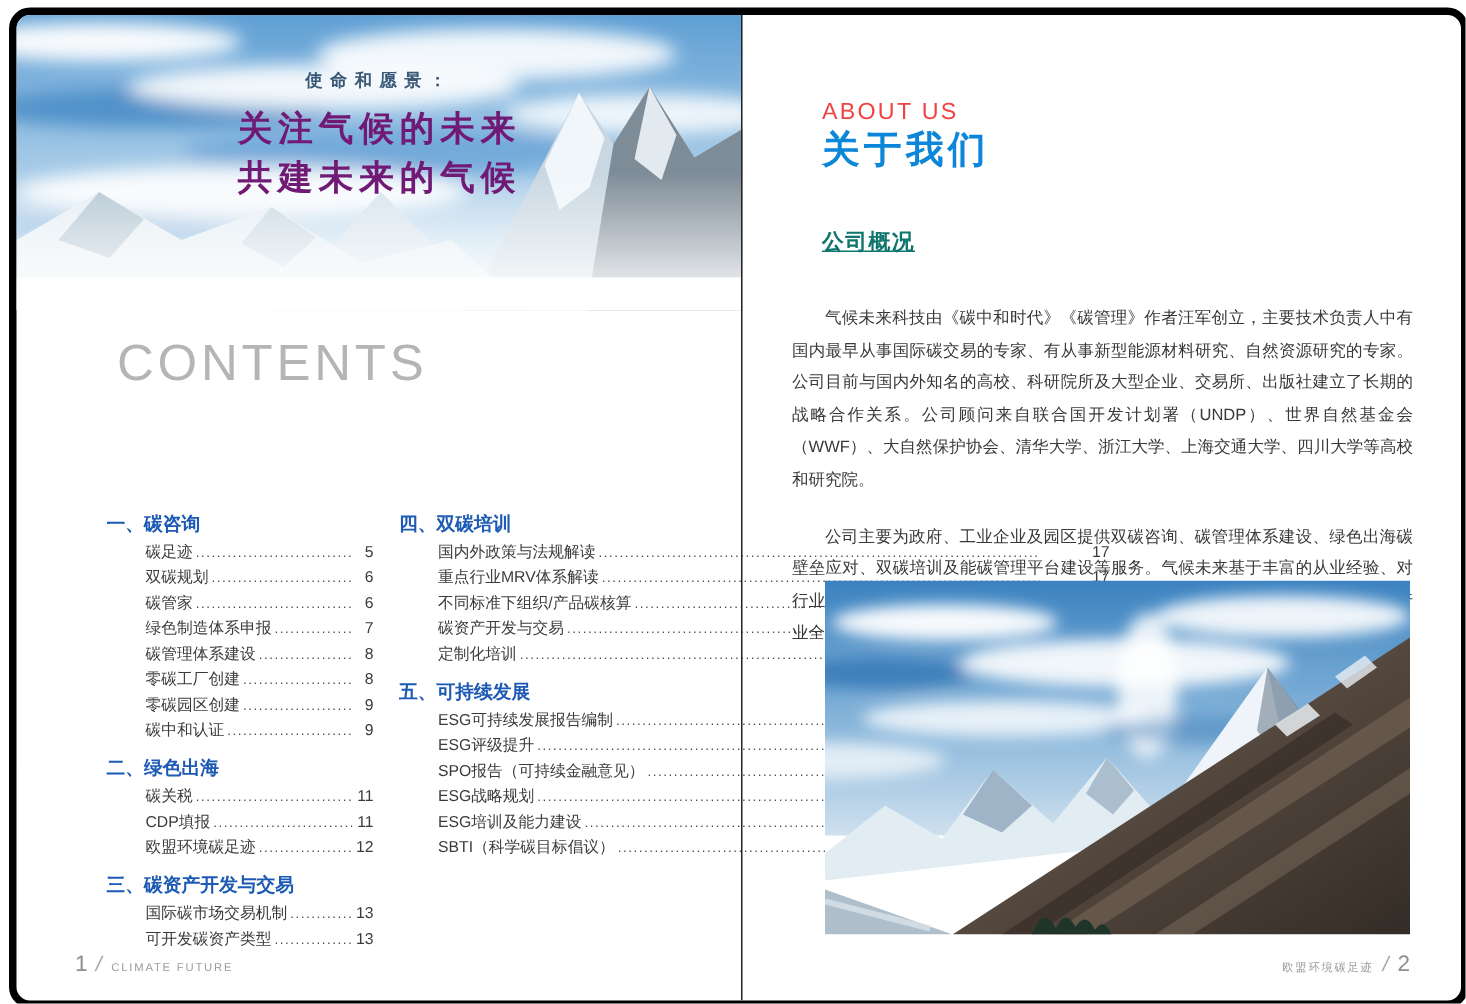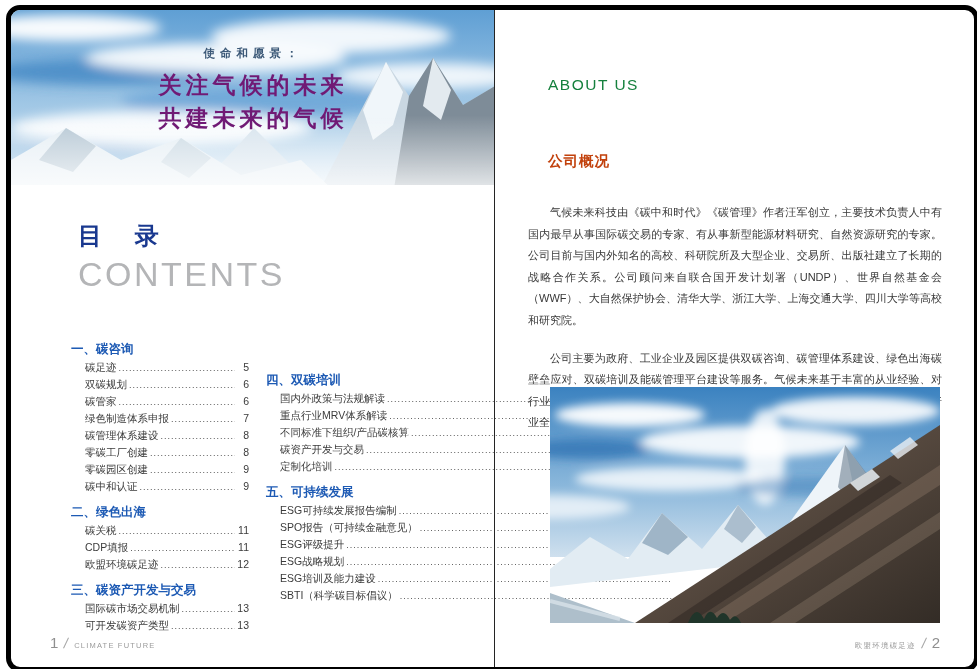--- a/index.html
+++ b/index.html
@@ -19,45 +19,45 @@
   .hero{position:absolute;left:0;top:0;width:484px;height:197px;}
   .hero svg{display:block;}
   .hero-text{position:absolute;top:36px;left:0;width:100%;text-align:center;}
   .hero-tagline{font-size:11.5px;font-weight:bold;letter-spacing:5px;color:#3b5877;margin-bottom:8px;}
   .hero-title{font-size:23px;font-weight:bold;letter-spacing:4px;color:#701a75;line-height:33px;}
 
   .toc-head{position:absolute;left:67px;top:210px;}
   .toc-zh{font-size:24px;font-weight:bold;color:#19388f;letter-spacing:13px;}
   .toc-en{font-size:34px;color:#b4b5b7;letter-spacing:2.5px;margin-top:3px;}
 
-  .toc-cols{position:absolute;left:60px;top:331px;width:400px;display:flex;align-items:center;}
+  .toc-cols{position:absolute;left:60px;top:331px;width:400px;display:flex;align-items:flex-start;}
   .toc-col{display:block;}
   .toc-col.c-left{width:178px;}
   .toc-divider{width:1px;background:#4d7fc4;margin-top:4px;}
   .toc-col.c-right{flex:1;padding-left:17px;}
   .toc-heading{font-size:12.5px;font-weight:bold;color:#1d5ab4;margin:7px 0 3px 0;}
   .toc-section:first-child .toc-heading{margin-top:0;}
   .toc-item{display:flex;align-items:baseline;height:17px;font-size:10.5px;color:#3b3b3b;padding-left:14px;}
-  .ti-label{white-space:nowrap;}
+  .ti-label{white-space:nowrap;margin-left:12px;}
   .ti-dots{flex:1;overflow:hidden;white-space:nowrap;margin:0 2px;color:#4a4a4a;font-size:9px;}
   .ti-dots::after{content:"....................................................................................";letter-spacing:1px;}
   .ti-page{white-space:nowrap;min-width:12px;text-align:right;}
 
   .footer{position:absolute;bottom:16px;display:flex;align-items:baseline;color:#959595;}
   .footer-left{left:39px;}
   .footer-right{right:34px;}
   .f-num{font-size:15px;color:#8f8f8f;}
   .f-slash{font-size:14px;color:#a5a5a5;margin:0 6px;transform:skewX(-12deg);display:inline-block;}
   .f-brand{font-size:7.5px;letter-spacing:1.2px;color:#9b9b9b;}
 
   
   .page-right{position:absolute;left:484px;top:0;width:479px;height:100%;}
-  .about-en{position:absolute;left:53px;top:66px;font-size:15.5px;letter-spacing:1.5px;color:#15803d;}
+  .about-en{position:absolute;left:53px;top:56px;font-size:15.5px;letter-spacing:1.5px;color:#ef4444;}
   .about-zh{position:absolute;left:53px;top:73px;font-size:25px;font-weight:bold;letter-spacing:3px;color:#0c86d8;}
-  .sub-heading{position:absolute;left:53px;top:142px;font-size:14.5px;font-weight:bold;letter-spacing:1px;color:#c2410c;}
+  .sub-heading{position:absolute;left:53px;top:142px;font-size:14.5px;font-weight:bold;letter-spacing:1px;color:#0f766e;text-decoration:underline;}
   .body-text{position:absolute;left:33px;top:176px;width:414px;}
   .body-text p{margin:16px 0 4px 0;font-size:11px;line-height:21.6px;color:#383838;text-align:justify;text-indent:2em;}
   .photo{position:absolute;left:55px;top:377px;width:390px;height:236px;}
   .photo svg{display:block;}
 </style>
 </head>
 <body>
 
 <div class="canvas">
 
@@ -102,21 +102,20 @@
         <rect x="0" y="175" width="484" height="22" fill="#ffffff"></rect>
       </svg>
       <div class="hero-text">
         <div class="hero-tagline">使命和愿景：</div>
         <div class="hero-title">关注气候的未来</div>
         <div class="hero-title">共建未来的气候</div>
       </div>
     </div>
 
     <div class="toc-head">
-      <div class="toc-zh">目 录</div>
       <div class="toc-en">CONTENTS</div>
     </div>
 
     <div class="toc-cols">
 
       <div class="toc-col c-left">
         <div class="toc-section">
           <div class="toc-heading">一、碳咨询</div>
           <div class="toc-item">
               <span class="ti-label">碳足迹</span>
@@ -224,28 +223,28 @@
             </div>
         </div>
         <div class="toc-section">
           <div class="toc-heading">五、可持续发展</div>
           <div class="toc-item">
               <span class="ti-label">ESG可持续发展报告编制</span>
               <span class="ti-dots"></span>
               <span class="ti-page">18</span>
             </div>
           <div class="toc-item">
+              <span class="ti-label">ESG评级提升</span>
+              <span class="ti-dots"></span>
+              <span class="ti-page">19</span>
+            </div>
+          <div class="toc-item">
               <span class="ti-label">SPO报告（可持续金融意见）</span>
               <span class="ti-dots"></span>
               <span class="ti-page">18</span>
-            </div>
-          <div class="toc-item">
-              <span class="ti-label">ESG评级提升</span>
-              <span class="ti-dots"></span>
-              <span class="ti-page">19</span>
             </div>
           <div class="toc-item">
               <span class="ti-label">ESG战略规划</span>
               <span class="ti-dots"></span>
               <span class="ti-page">19</span>
             </div>
           <div class="toc-item">
               <span class="ti-label">ESG培训及能力建设</span>
               <span class="ti-dots"></span>
               <span class="ti-page">19</span>
@@ -264,20 +263,21 @@
       <span class="f-slash">/</span>
       <span class="f-brand">CLIMATE FUTURE</span>
     </div>
   </div>
 
   <div class="spine"></div>
 
   <div class="page-right">
 
     <div class="about-en">ABOUT US</div>
+    <div class="about-zh">关于我们</div>
     <div class="sub-heading">公司概况</div>
 
     <div class="body-text">
       <p>气候未来科技由《碳中和时代》《碳管理》作者汪军创立，主要技术负责人中有国内最早从事国际碳交易的专家、有从事新型能源材料研究、自然资源研究的专家。公司目前与国内外知名的高校、科研院所及大型企业、交易所、出版社建立了长期的战略合作关系。公司顾问来自联合国开发计划署（UNDP）、世界自然基金会（WWF）、大自然保护协会、清华大学、浙江大学、上海交通大学、四川大学等高校和研究院。</p>
       <p>公司主要为政府、工业企业及园区提供双碳咨询、碳管理体系建设、绿色出海碳壁垒应对、双碳培训及能碳管理平台建设等服务。气候未来基于丰富的从业经验、对行业的深度研究、企业的广泛合作、高校机构的密切往来，以投融资为助力，整合行业全资源，为企业及政府提供一站式的双碳综合解决方案。</p>
     </div>
 
     <div class="photo">
       <svg width="390" height="236" viewBox="0 0 390 236">
         <defs>

